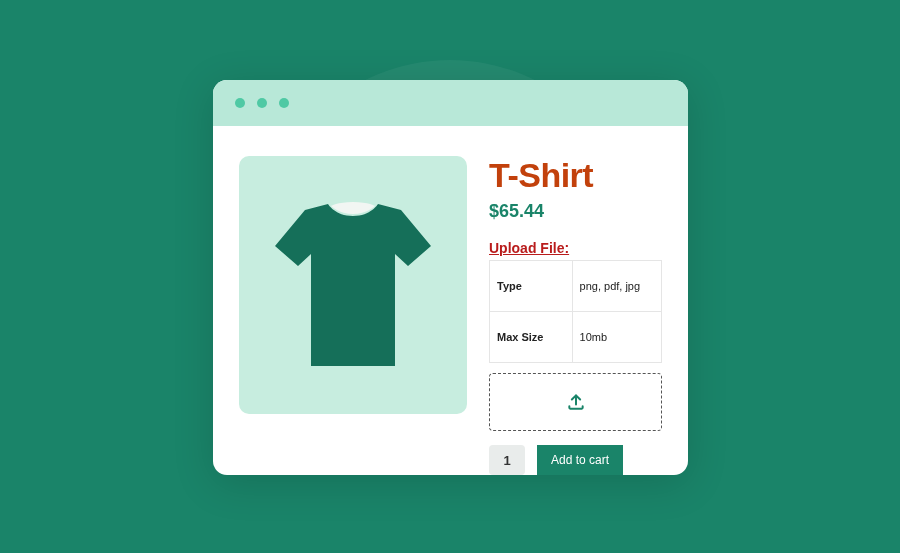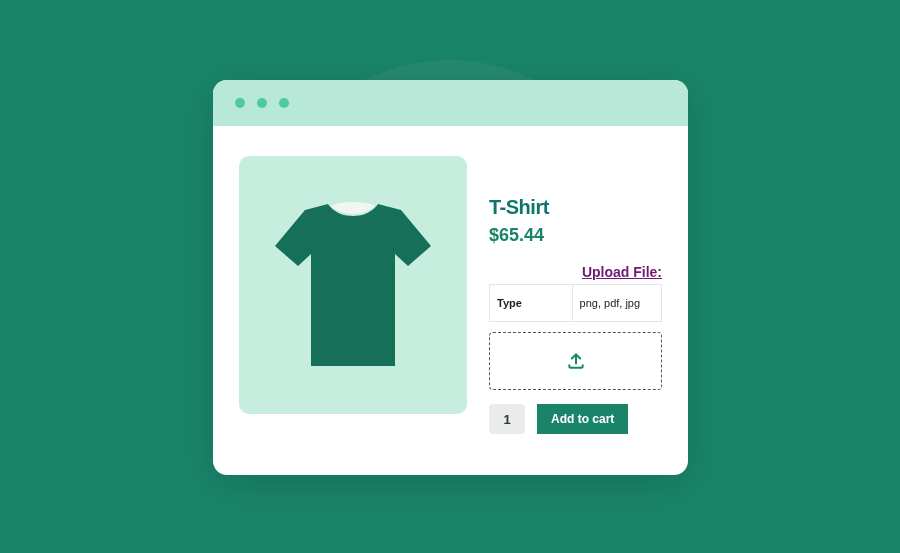--- a/index.html
+++ b/index.html
@@ -59,50 +59,48 @@
     display: flex;
     align-items: center;
     justify-content: center;
     flex-shrink: 0;
   }
   .details {
     flex: 1;
     min-width: 0;
   }
   .title {
-    font-size: 20px;
+    font-size: 34px;
     font-weight: 800;
-    color: #0f766e;
+    color: #c2410c;
     letter-spacing: -0.5px;
-    margin-top: 40px;
   }
   .price {
     font-size: 18px;
     font-weight: 600;
     color: #1a8469;
     margin-top: 6px;
   }
   .upload-label {
     font-size: 14px;
     font-weight: 700;
     text-decoration: underline;
-    color: #701a75;
+    color: #b91c1c;
     margin-top: 18px;
     margin-bottom: 4px;
-    text-align: right;
   }
   .spec-table {
     width: 100%;
     border-collapse: collapse;
     font-size: 11px;
     color: #222;
   }
   .spec-table td {
     border: 1px solid #e5e5e5;
-    padding: 12px 7px;
+    padding: 19px 7px;
   }
   .spec-table td:first-child {
     font-weight: 700;
     width: 48%;
   }
   .dropzone {
     margin-top: 10px;
     border: 1.5px dashed #555;
     border-radius: 4px;
     height: 58px;
@@ -129,21 +127,21 @@
     color: #333;
   }
   .addcart {
     height: 30px;
     padding: 0 14px;
     background: #1a8469;
     color: #fff;
     border: none;
     border-radius: 0;
     font-size: 12px;
-    font-weight: 700;
+    font-weight: 400;
     cursor: pointer;
   }
 </style>
 </head>
 <body>
 
 <div class="bg-circle"></div>
 
 <div class="window">
   <div class="titlebar">
@@ -185,20 +183,24 @@
       <div class="price">$65.44</div>
 
       <div class="upload-label">Upload File:</div>
 
       <table class="spec-table">
         <tbody>
             <tr>
           <td>Type</td>
           <td>png, pdf, jpg</td>
         </tr>
+        <tr>
+          <td>Max Size</td>
+          <td>10mb</td>
+        </tr>
       </tbody>
         </table>
 
       <div class="dropzone">
         <svg width="20" height="20" viewBox="0 0 24 24">
           <path fill="none" stroke="#1a8469" stroke-width="2.4" stroke-linecap="round" stroke-linejoin="round" d="M12 15 V4 M7 9 L12 4 L17 9 M4 17 v2 a1 1 0 0 0 1 1 h14 a1 1 0 0 0 1 -1 v-2"></path>
         </svg>
       </div>
 
       <div class="actions">

